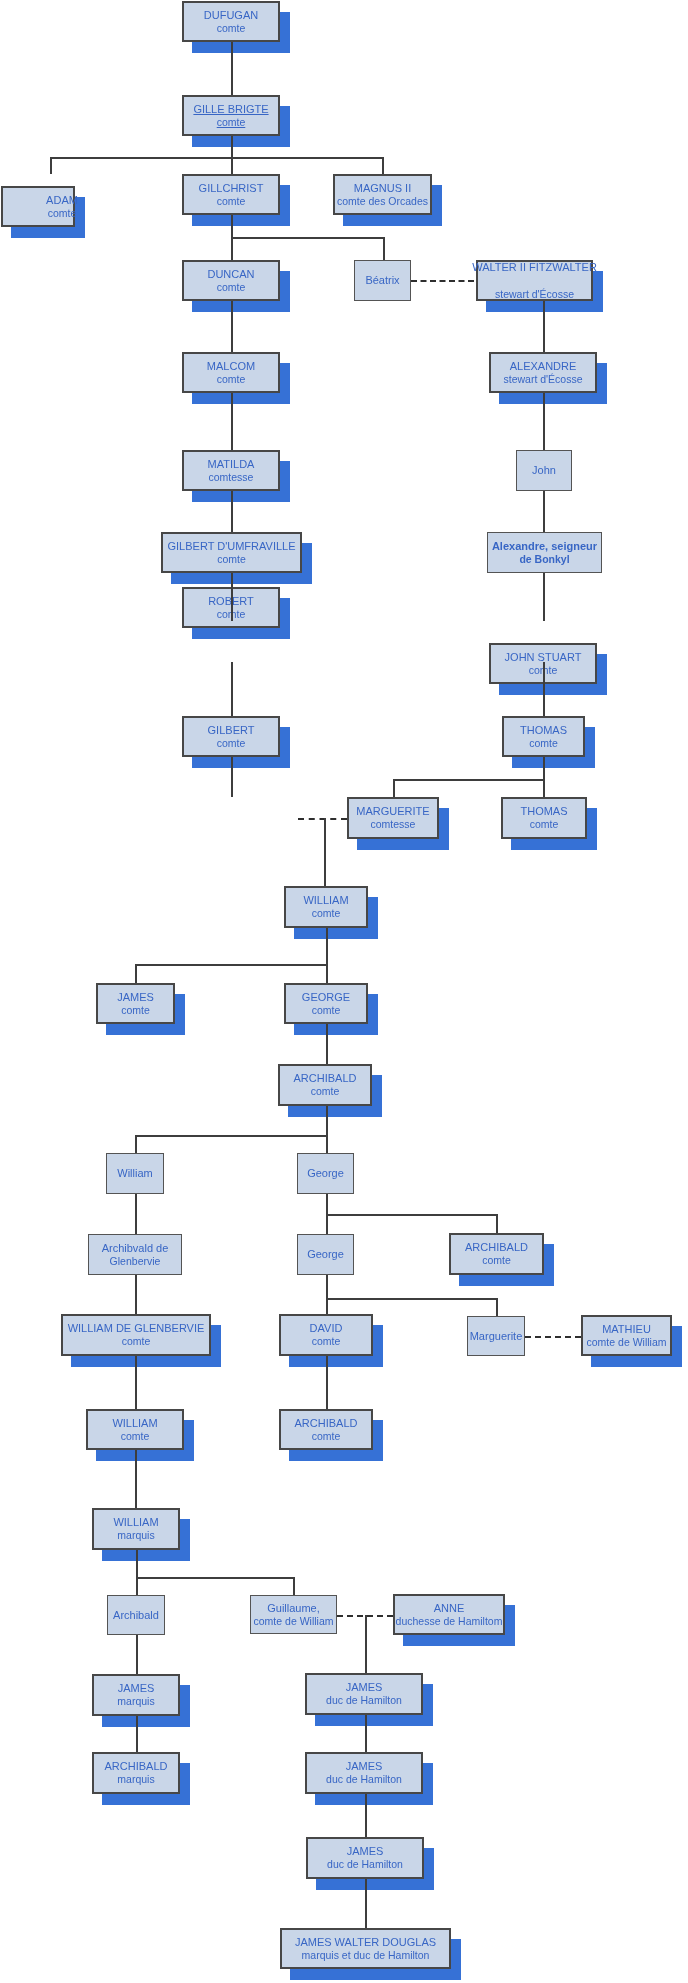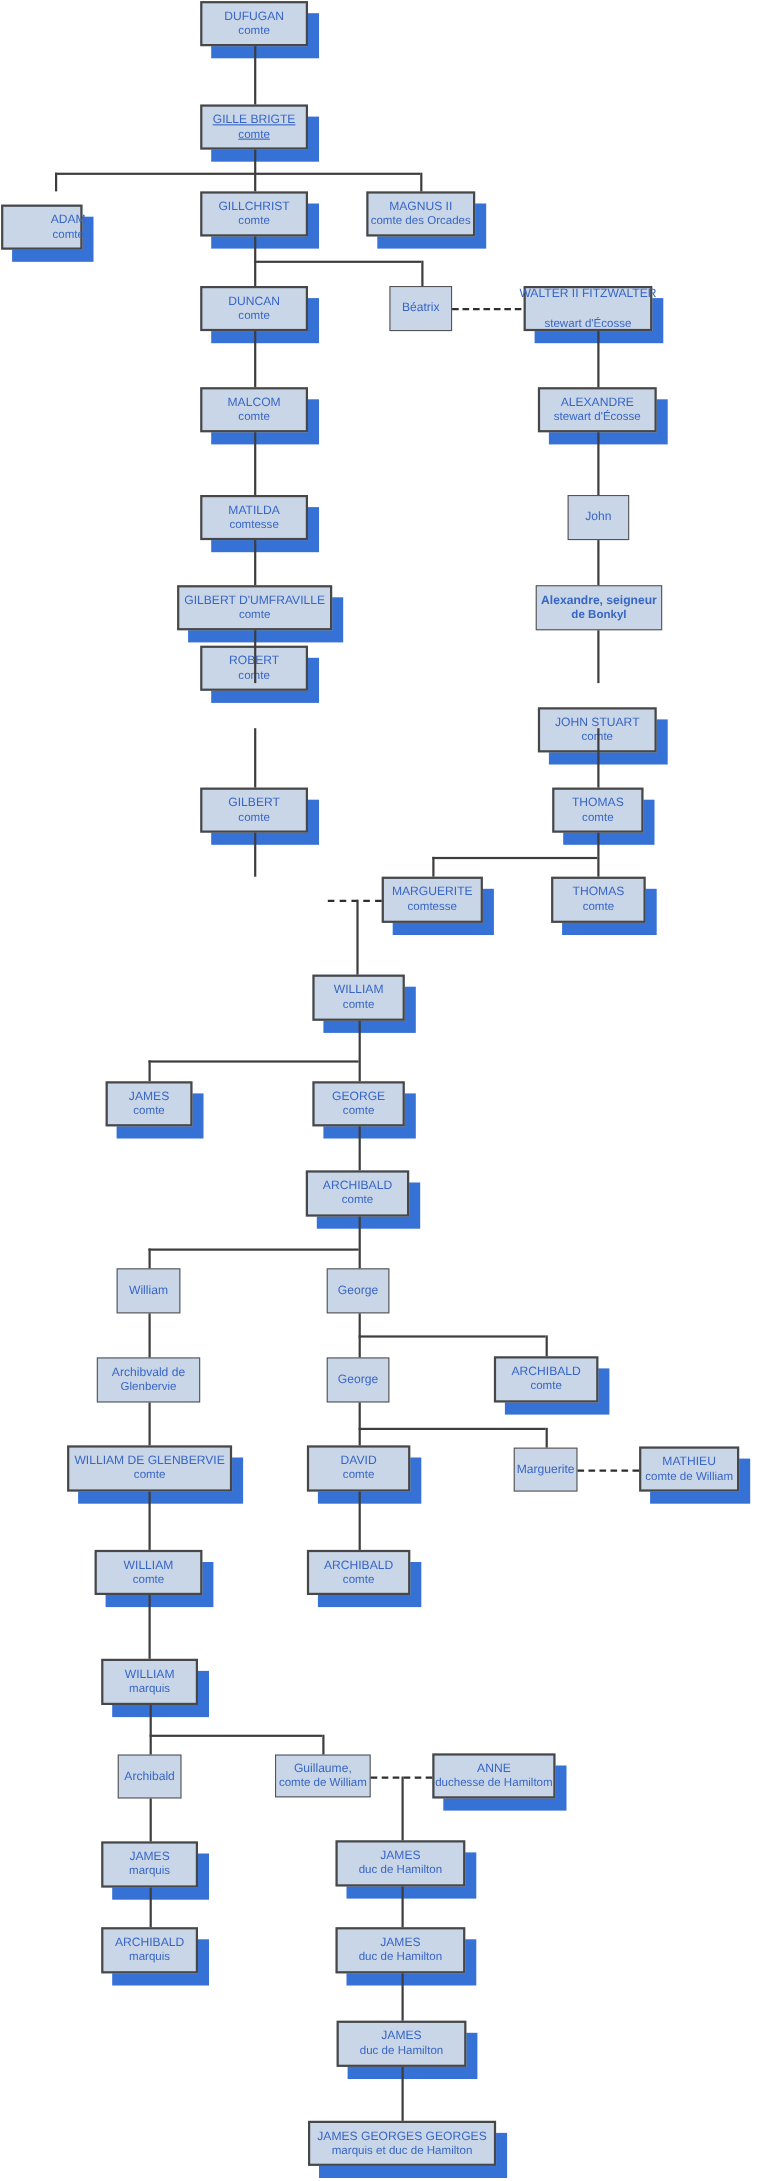--- a/index.html
+++ b/index.html
@@ -189,21 +189,21 @@
     </div>
     <div class="node shadowed" style="left: 305px; top: 1752px; width: 118px; height: 42px;">
       <div class="label">JAMES</div>
       <div class="sublabel">duc de Hamilton</div>
     </div>
     <div class="node shadowed" style="left: 306px; top: 1837px; width: 118px; height: 42px;">
       <div class="label">JAMES</div>
       <div class="sublabel">duc de Hamilton</div>
     </div>
     <div class="node shadowed" style="left: 280px; top: 1928px; width: 171px; height: 41px;">
-      <div class="label">JAMES GEORGES GEORGES</div>
+      <div class="label">JAMES WALTER DOUGLAS</div>
       <div class="sublabel">marquis et duc de Hamilton</div>
     </div>
     <div class="edge ev" style="left: 231px; top: 42px; height: 53px;"></div>
     <div class="edge ev" style="left: 231px; top: 136px; height: 38px;"></div>
     <div class="edge eh" style="left: 50px; top: 157px; width: 332px;"></div>
     <div class="edge ev" style="left: 50px; top: 157px; height: 17px;"></div>
     <div class="edge ev" style="left: 382px; top: 157px; height: 17px;"></div>
     <div class="edge ev" style="left: 231px; top: 215px; height: 45px;"></div>
     <div class="edge eh" style="left: 231px; top: 237px; width: 152px;"></div>
     <div class="edge ev" style="left: 383px; top: 237px; height: 23px;"></div>

